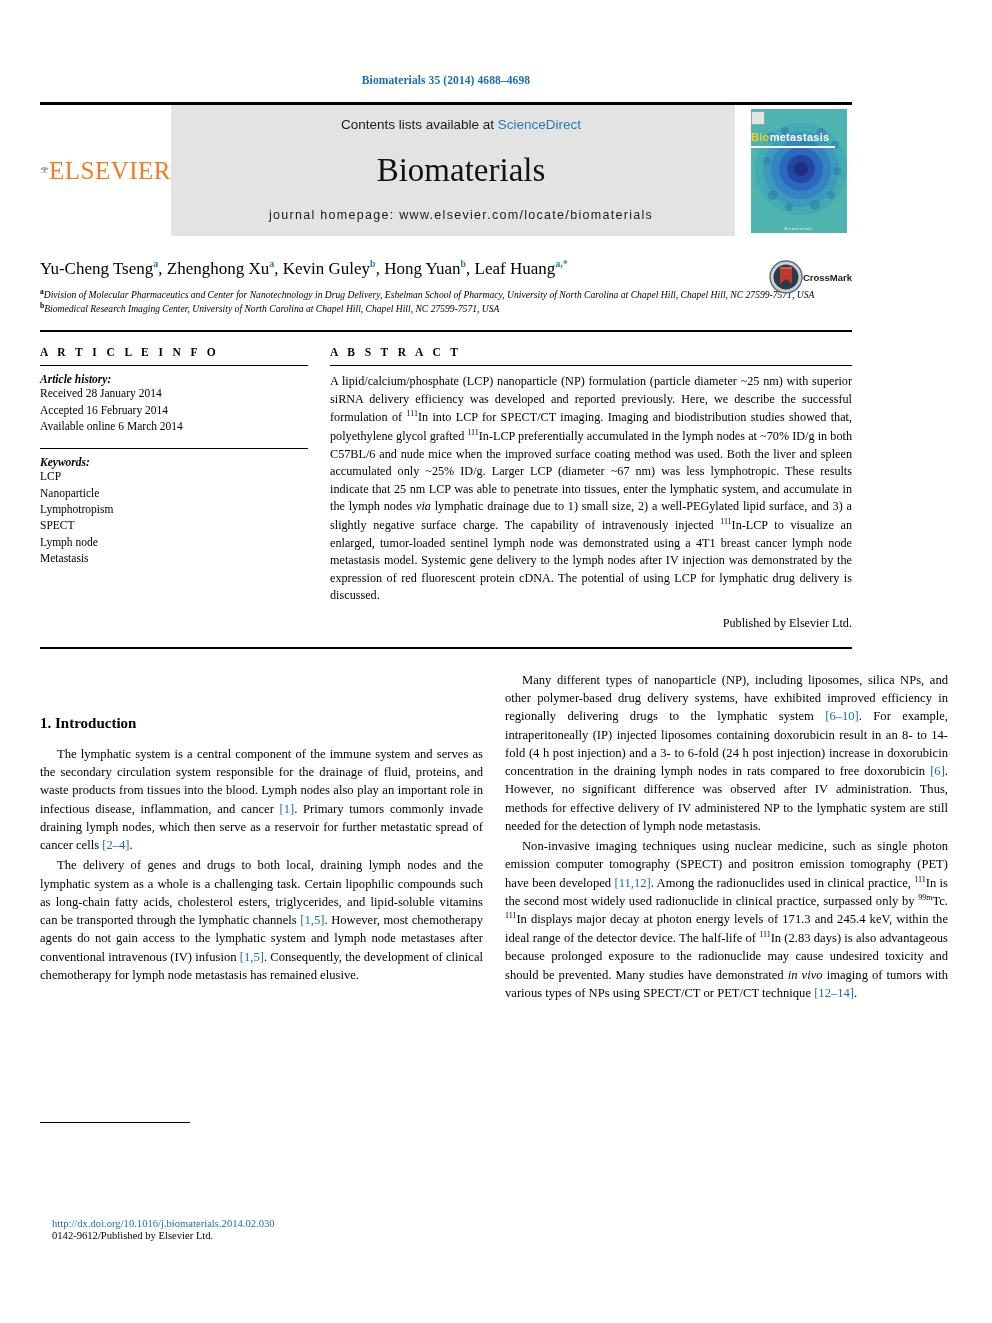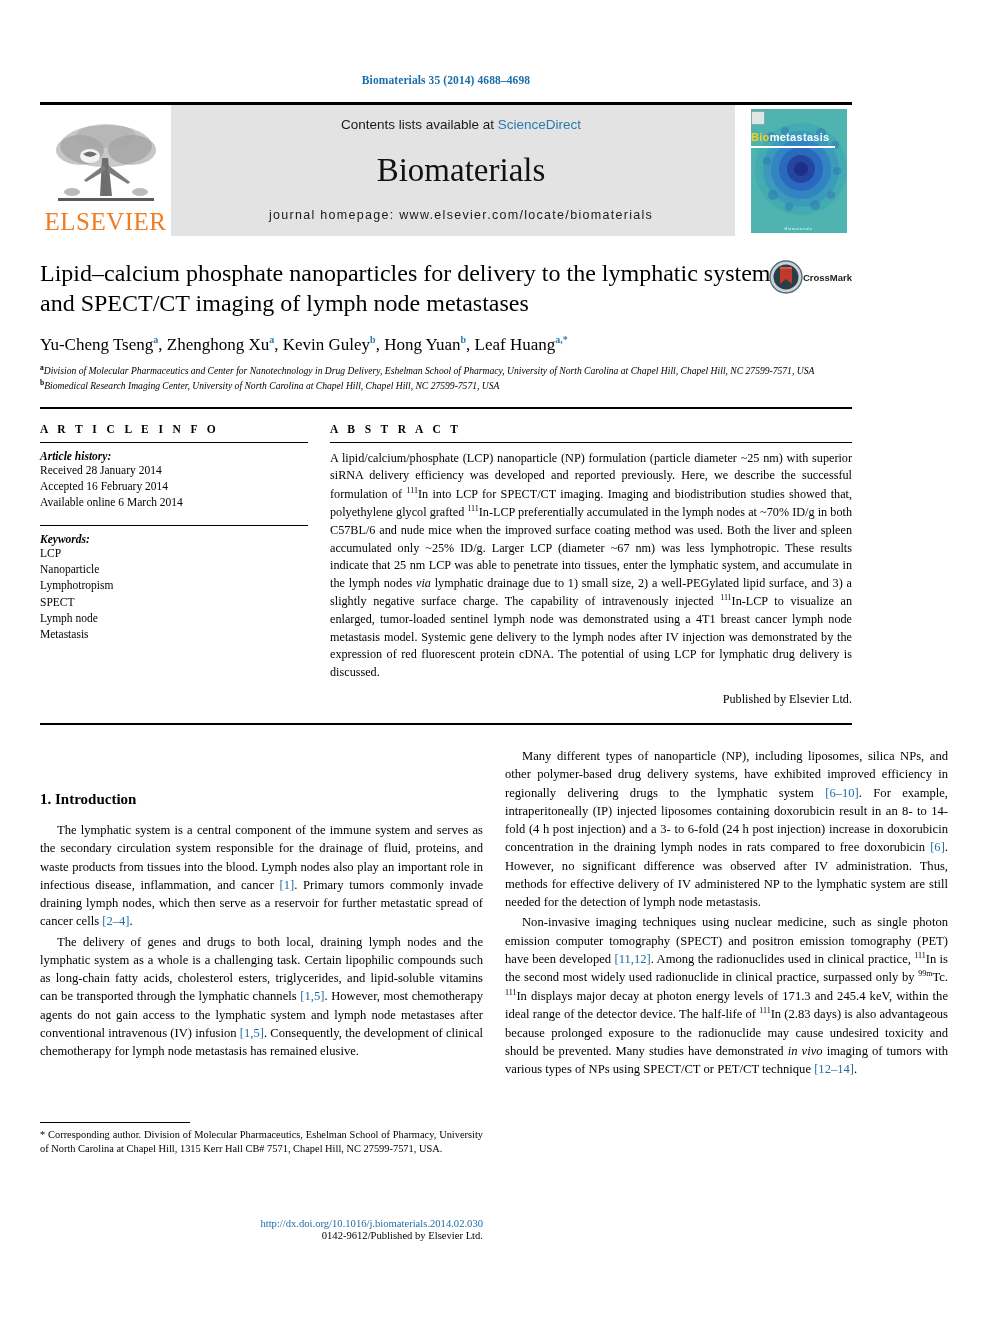--- a/index.html
+++ b/index.html
@@ -33,21 +33,20 @@
     border-top: 3px solid #000;
     padding-top: 0;
     display: flex;
     align-items: stretch;
     height: 134px;
   }
   .elsevier-logo {
     width: 131px;
     flex: 0 0 131px;
     display: flex;
-    flex-direction: column;
     align-items: center;
     justify-content: flex-end;
     padding-bottom: 2px;
   }
   .tree-svg { display:block; }
   .elsevier-word {
     font-family: "Liberation Serif", serif;
     font-size: 25px;
     letter-spacing: .5px;
     color: #f07c23;
@@ -234,25 +233,24 @@
     font-size: 10.4px;
     line-height: 1.38;
     text-align: justify;
   }
   .fn-text .indent { text-indent: 13px; display: block; }
   .fn-text i { font-style: italic; }
   .link { color: #1b6ca8; }
 
   .doi-zone {
     position: absolute;
-    left: 40px;
+    left: 52px;
     top: 1218px;
     width: 443px;
     font-family: "Liberation Serif", serif;
-    text-align: right;
   }
   .doi-line { font-size: 10.6px; color: #1b6ca8; }
   .issn-line { font-size: 10.6px; color: #000; margin-top: 1px; }
 </style>
 </head>
 <body>
 
 <div class="page">
 
   <div class="running-head">Biomaterials 35 (2014) 4688–4698</div>
@@ -314,21 +312,20 @@
         </svg>
       </div>
       <div class="cover-logo"></div>
       <div class="cover-title"><span class="b">Bio</span><span class="rest">metastasis</span></div>
       <div class="cover-rule"></div>
       <div class="cover-foot">Biomaterials</div>
     </div>
   </div>
 
   <div class="title-block">
-    <h1 class="paper-title">Lipid–calcium phosphate nanoparticles for delivery to the lymphatic system and SPECT/CT imaging of lymph node metastases</h1>
 
     <div class="crossmark">
       <svg width="34" height="34" viewBox="0 0 34 34">
         <circle cx="17" cy="17" r="16" fill="#c9d3da" stroke="#5a6b76" stroke-width="1.4"></circle>
         <circle cx="17" cy="17" r="12.5" fill="#2b3d49"></circle>
         <path d="M11 7 h12 v17 l-6 -5 l-6 5 Z" fill="#c0392b"></path>
         <path d="M11 7 h12 v2 h-12 Z" fill="#d65a4c"></path>
       </svg>
       <span class="crossmark-text">CrossMark</span>
     </div>
@@ -388,21 +385,20 @@
     <div class="bcol">
       <div>
           <p class="para">Many different types of nanoparticle (NP), including liposomes, silica NPs, and other polymer-based drug delivery systems, have exhibited improved efficiency in regionally delivering drugs to the lymphatic system <span class="ref">[6–10]</span>. For example, intraperitoneally (IP) injected liposomes containing doxorubicin result in an 8- to 14-fold (4 h post injection) and a 3- to 6-fold (24 h post injection) increase in doxorubicin concentration in the draining lymph nodes in rats compared to free doxorubicin <span class="ref">[6]</span>. However, no significant difference was observed after IV administration. Thus, methods for effective delivery of IV administered NP to the lymphatic system are still needed for the detection of lymph node metastasis.</p>
           <p class="para">Non-invasive imaging techniques using nuclear medicine, such as single photon emission computer tomography (SPECT) and positron emission tomography (PET) have been developed <span class="ref">[11,12]</span>. Among the radionuclides used in clinical practice, <sup>111</sup>In is the second most widely used radionuclide in clinical practice, surpassed only by <sup>99m</sup>Tc. <sup>111</sup>In displays major decay at photon energy levels of 171.3 and 245.4 keV, within the ideal range of the detector device. The half-life of <sup>111</sup>In (2.83 days) is also advantageous because prolonged exposure to the radionuclide may cause undesired toxicity and should be prevented. Many studies have demonstrated <i>in vivo</i> imaging of tumors with various types of NPs using SPECT/CT or PET/CT technique <span class="ref">[12–14]</span>.</p>
         </div>
     </div>
   </div>
 
   <div class="footnote-zone">
     <div class="fn-rule"></div>
-    <div class="fn-text">* Corresponding author. Division of Molecular Pharmaceutics, Eshelman School of Pharmacy, University of North Carolina at Chapel Hill, 1315 Kerr Hall CB# 7571, Chapel Hill, NC 27599-7571, USA.</div>
   </div>
 
   <div class="doi-zone">
     <div class="doi-line">http://dx.doi.org/10.1016/j.biomaterials.2014.02.030</div>
     <div class="issn-line">0142-9612/Published by Elsevier Ltd.</div>
   </div>
 
 </div>
 
 </body></html>

